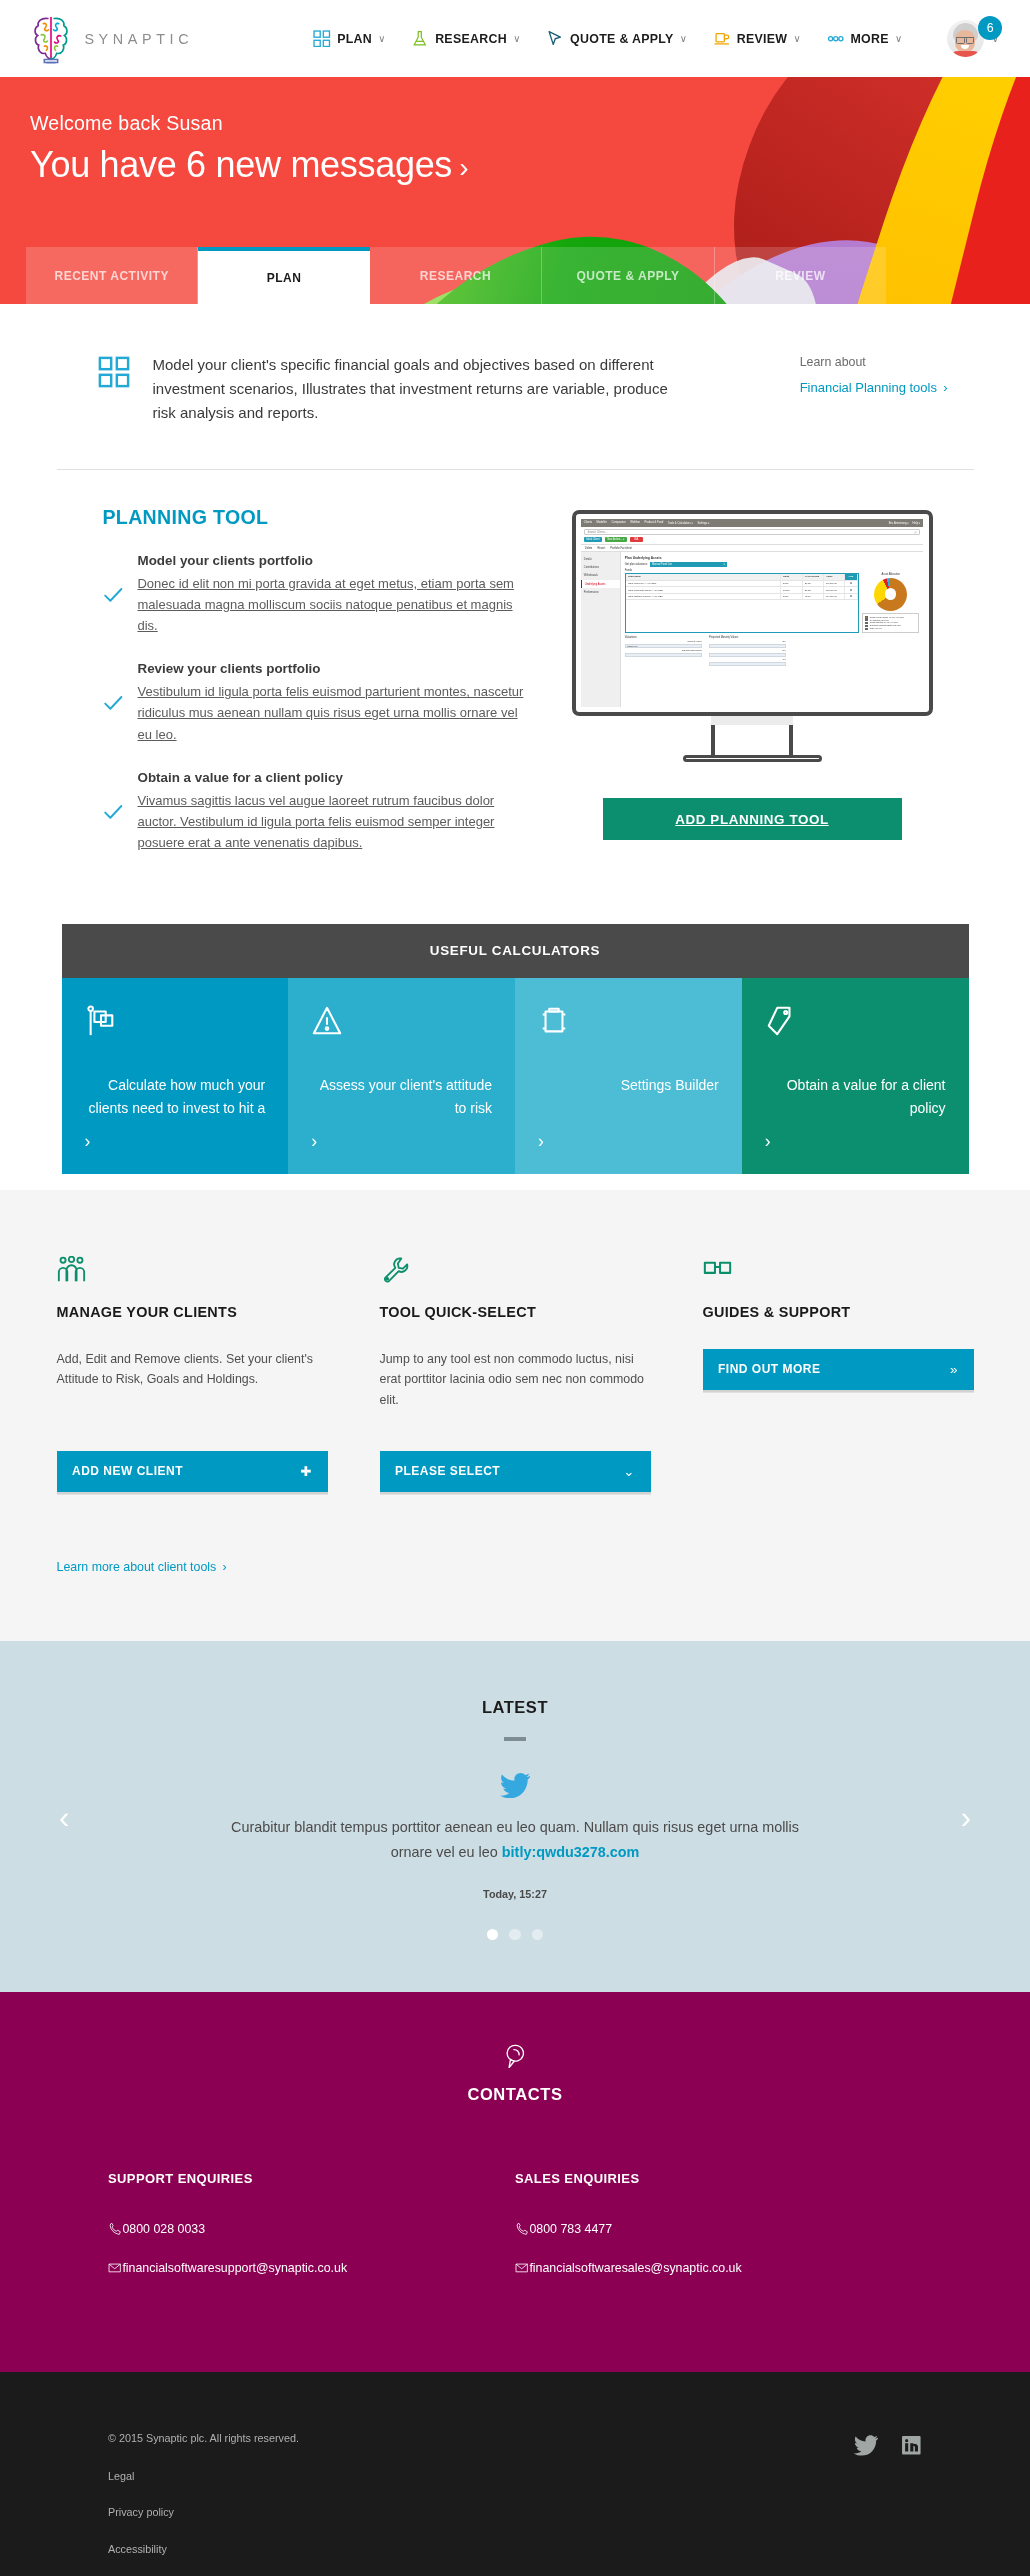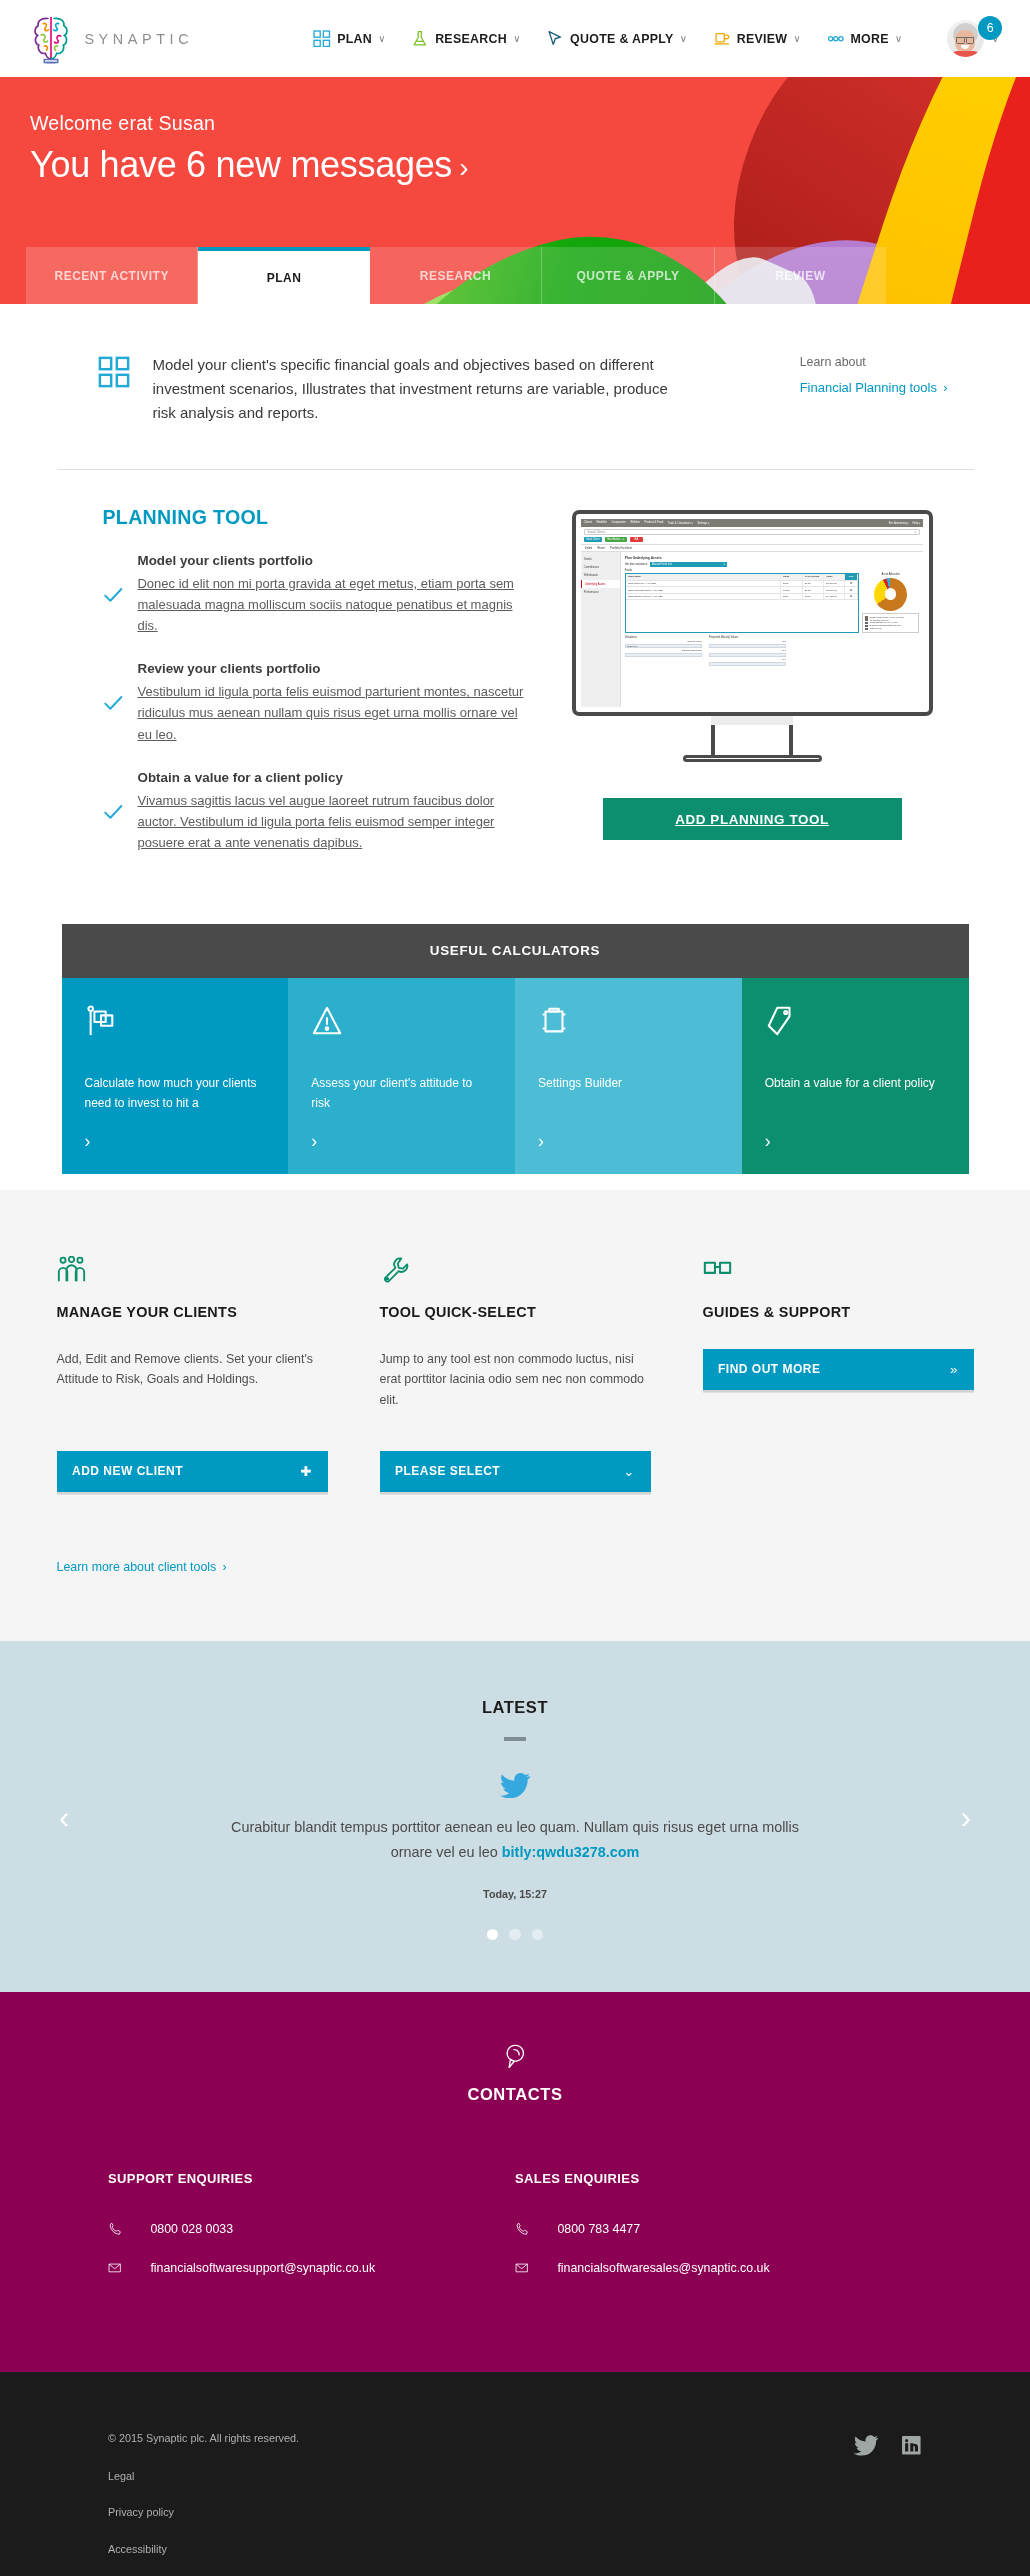--- a/index.html
+++ b/index.html
@@ -223,21 +223,21 @@
     background: #4a4a4a; color: #fff; text-align: center;
     font-size: 13.4px; font-weight: 700; letter-spacing: 0.7px;
     padding: 19.6px 0; text-transform: uppercase;
   }
   .calc-row { display: flex; }
   .calc {
     flex: 1; padding: 27px 23px 24px; color: #fff; min-height: 196px;
     display: flex; flex-direction: column; cursor: pointer;
   }
   .calc-ico { width: 32px; height: 32px; margin-bottom: 37px; }
-  .calc-txt { font-size: 12px; line-height: 1.62; }
+  .calc-txt { font-size: 14px; line-height: 1.62; text-align: right; }
   .calc-arrow { margin-top: auto; font-size: 17.5px; font-weight: 300; line-height: 1; }
 
   
   .threecol { width: 979px; margin: 16px auto; display: flex; padding: 66px 31px 46px; gap: 52px; background:#f5f5f5;}
   .col { flex: 1; max-width: 289px; }
   .col-ico { width: 29px; height: 27px; margin-bottom: 18.5px; }
   .col h3 {
     font-size: 14.4px; font-weight: 700; color: #1a1a1a; letter-spacing: 0.3px;
     text-transform: uppercase; margin-bottom: 29px;
   }
@@ -279,21 +279,21 @@
   
   .contacts { background: #8c0053; color: #fff; padding: 52px 0 72px; }
   .bubble-ico { width: 27px; height: 27px; margin: 0 auto 13.4px; display:block;}
   .contacts h2 {
     text-align: center; font-size: 16.5px; font-weight: 700; letter-spacing: 0.6px;
     text-transform: uppercase; margin-bottom: 67px;
   }
   .cgrid { display: flex; padding: 0 108px; }
   .cbox { flex: 1; }
   .cbox h4 { font-size: 13px; font-weight: 700; letter-spacing: 0.4px; margin-bottom: 36px; text-transform: uppercase;}
-  .crow { display: flex; align-items: center; gap: 29px; margin-bottom: 25px; font-size: 12.4px; }
+  .crow { display: flex; align-items: center; gap: 1px; margin-bottom: 25px; font-size: 12.4px; }
   .crow svg { flex: none; }
 
   
   .footer { background: #1b1b1b; padding: 61px 108px 72px; display: flex; }
   .fleft { font-size: 10.8px; color: #b0b0b0; line-height: 1; }
   .fcopy { margin-bottom: 27px; }
   .flink { display: block; margin-bottom: 26px; cursor: pointer; }
   .fright { margin-left: auto; display: flex; gap: 23px; align-items: flex-start; padding-top: 2.1px;}
 </style>
 </head>
@@ -397,21 +397,21 @@
     <div class="hero-bg">
       <div class="blob b-darkred"></div>
       <div class="blob b-purple"></div>
       <div class="blob b-white"></div>
       <div class="blob b-lgreen"></div>
       <div class="blob b-green"></div>
       <div class="blob b-yellow"></div>
       <div class="blob b-red2"></div>
     </div>
     <div class="hero-copy">
-      <div class="welcome">Welcome erat Susan</div>
+      <div class="welcome">Welcome back Susan</div>
       <div class="headline">
         <span>You have 6 new messages</span><span class="chev">›</span>
       </div>
     </div>
 
     <div class="tabs">
       <div class="tab recent">RECENT ACTIVITY</div>
       <div class="tab active">PLAN</div>
       <div class="tab">RESEARCH</div>
       <div class="tab">QUOTE &amp; APPLY</div>

